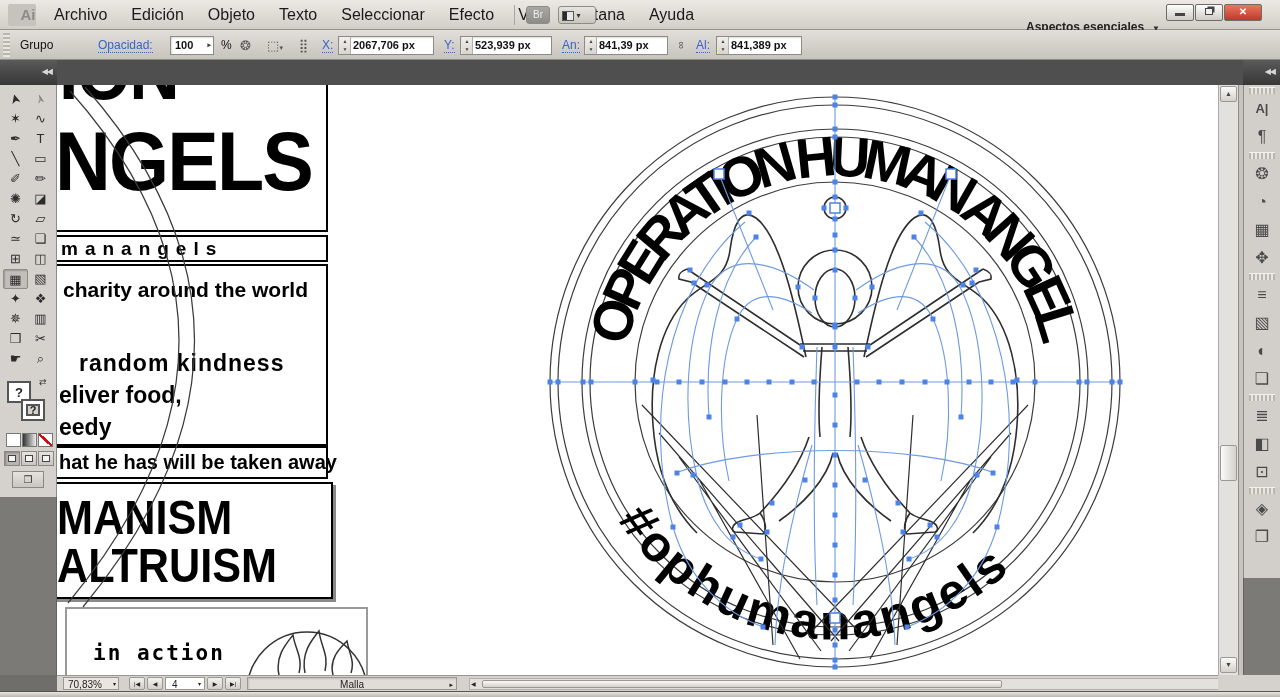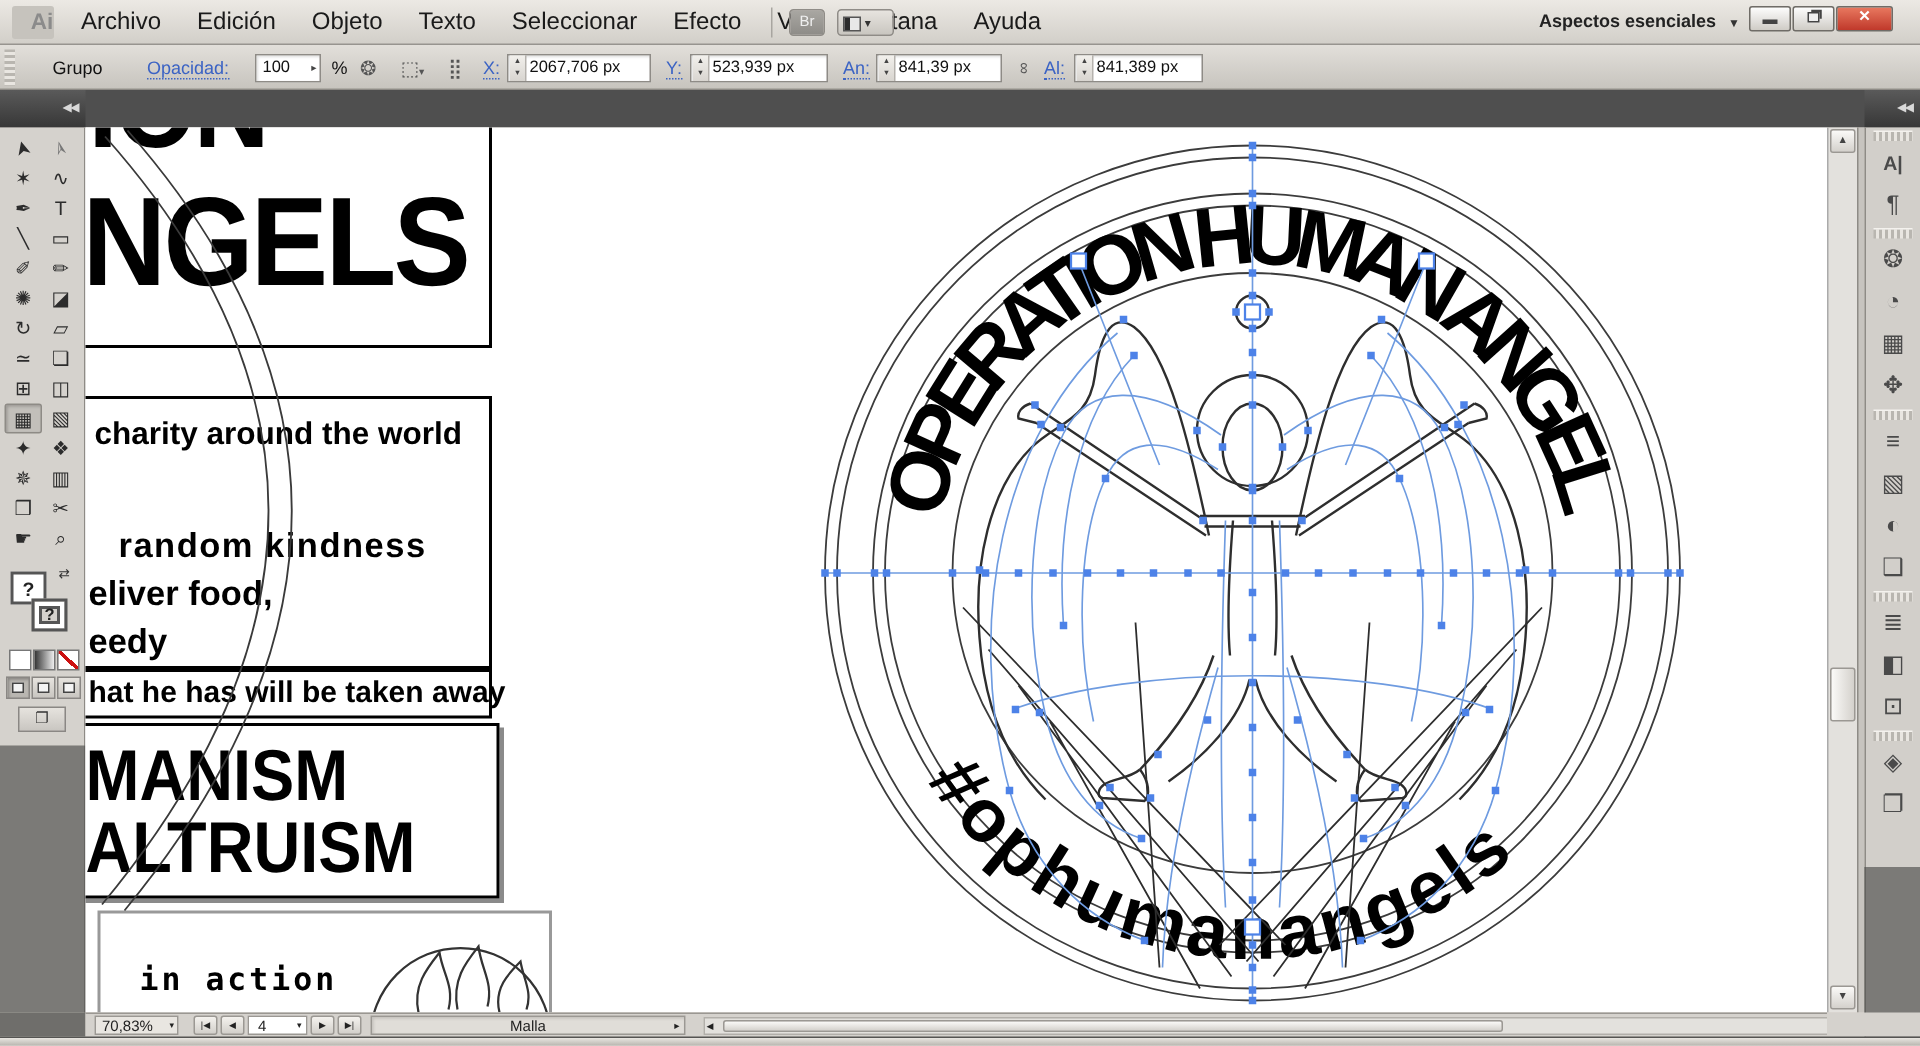--- a/index.html
+++ b/index.html
@@ -12,37 +12,37 @@
     color:#8b8b8b;font-weight:bold;font-size:15px;text-align:center;line-height:22px;border-radius:2px;padding-left:12px;}
   .menuitem{float:left;padding:0 12px;line-height:29px;font-size:16px;color:#1a1a1a;cursor:default;}
   #menuitems{position:absolute;left:42px;top:0;height:30px;}
   #menusep{position:absolute;left:514px;top:5px;width:1px;height:20px;background:#a8a5a0;}
   #brbtn{position:absolute;left:526px;top:6px;width:24px;height:18px;border:1px solid #8f8c87;border-radius:3px;
     background:linear-gradient(#a9a7a2,#8e8c88);color:#efefef;font-size:10px;text-align:center;line-height:16px;}
   #layoutbtn{position:absolute;left:558px;top:6px;width:38px;height:18px;border:1px solid #8f8c87;border-radius:3px;
     background:linear-gradient(#e7e4df,#c9c6c0);font-size:9px;color:#444;text-align:left;line-height:16px;padding-left:3px;}
   .minigrid{display:inline-block;width:12px;height:10px;border:1px solid #555;background:
     linear-gradient(to right,#2b2b2b 40%,#e8e8e8 40%);vertical-align:middle;}
-  #workspace-switch{position:absolute;right:120px;top:0;height:20px;line-height:29px;font-size:12px;font-weight:bold;color:#222;}
+  #workspace-switch{position:absolute;right:120px;top:13px;height:20px;line-height:29px;font-size:12px;font-weight:bold;color:#222;}
   #workspace-switch .dd{font-size:8px;margin-left:8px;color:#333;}
   .winbtn{position:absolute;top:4px;height:17px;border:1px solid #6f6c67;border-radius:2px;
     background:linear-gradient(#fdfdfd,#cfccc6);text-align:center;line-height:14px;font-size:10px;color:#333;}
   #btn-min{right:86px;width:28px;}
   #btn-restore{right:57px;width:28px;}
   #btn-close{right:18px;width:38px;background:linear-gradient(#e8785f,#c0392b);color:#fff;font-weight:bold;}
   .minglyph{display:inline-block;width:10px;height:3px;background:#444;margin-top:8px;}
   .restglyph{display:inline-block;width:8px;height:7px;border:1.5px solid #444;margin-top:3px;background:#eee;box-shadow:2px -2px 0 -0.5px #444;}
   
   #controlbar{position:absolute;left:0;top:30px;width:1280px;height:30px;
     background:linear-gradient(#e2dfda,#c7c4be);border-bottom:1px solid #8e8b86;font-size:12px;}
   .gripper{position:absolute;left:3px;top:3px;width:7px;height:24px;
     background:repeating-linear-gradient(#b9b6b0 0 2px,#e9e6e1 2px 4px);}
   .blbl{color:#3b63c4;border-bottom:1px dotted #3b63c4;cursor:pointer;}
   .fld{position:absolute;top:6px;height:19px;background:#fff;border:1px solid #8e8b86;
-    box-shadow:inset 1px 1px 2px #00000022;font-size:11px;color:#111;}
+    box-shadow:inset 1px 1px 2px #00000022;font-size:11px;color:#111;font-weight:bold;}
   .stepper{position:absolute;left:1px;top:0;width:11px;height:17px;background:linear-gradient(#f2f0ec,#d8d5d0);
     border-right:1px solid #b5b2ad;font-size:5px;line-height:8px;text-align:center;color:#444;}
   .fldval{position:absolute;left:14px;top:0;right:2px;text-align:left;line-height:17px;}
   .cbl{position:absolute;top:8px;}
   .cico{position:absolute;top:6px;width:19px;height:19px;text-align:center;line-height:19px;color:#555;font-size:13px;}
   
   #tabbar{position:absolute;left:0;top:60px;width:1280px;height:25px;background:#4f4f4f;}
   .collapsebtn{position:absolute;top:0;height:25px;background:linear-gradient(#5a5a5a,#373737);
     color:#d8d8d8;font-size:8px;text-align:right;line-height:24px;padding-right:5px;letter-spacing:-1px;}
   #doc-tab{position:absolute;left:66px;top:0;height:25px;padding:0 8px 0 10px;
@@ -127,21 +127,21 @@
   <div id="workspace-switch">
     <span>Aspectos esenciales</span><span class="dd">▼</span>
   </div>
   <div class="winbtn" id="btn-min"><span class="minglyph"></span></div>
   <div class="winbtn" id="btn-restore"><span class="restglyph"></span></div>
   <div class="winbtn" id="btn-close"><span>✕</span></div>
 </div>
 
 <div id="controlbar">
   <div class="gripper"></div>
-  <span class="cbl" style="left:35px;color:#111;">Grupo</span>
+  <span class="cbl" style="left:20px;color:#111;">Grupo</span>
   <span class="cbl blbl" style="left:98px;text-align:right;">Opacidad:</span>
   <div class="fld" style="left:170px;width:44px;">
     <span class="fldval" style="left:4px;text-align:left;">100</span>
     <span style="position:absolute;right:2px;top:4px;font-size:7px;color:#444;">▸</span>
   </div>
   <span class="cbl" style="left:221px;color:#111;">%</span>
   <div class="cico" style="left:236px;">❂</div>
   <div class="cico" style="left:262px;width:26px;">⬚<span style="font-size:7px;">▾</span></div>
   <div class="cico" style="left:294px;">⣿</div>
   <span class="cbl blbl" style="left:322px;">X:</span>
@@ -222,20 +222,23 @@
     </div>
   <div id="screenmode">❐</div>
 </div>
 <div id="toolsbelow"></div>
 
 <div id="canvas">
 
   <div class="artbox" style="left:-24px;top:-32px;width:295px;height:179px;">
     <div class="bigtxt" style="left:24px;top:-26px;font-size:76px;letter-spacing:-2px;transform:scaleX(0.92);">ION</div>
     <div class="bigtxt" style="left:20px;top:58px;font-size:84px;letter-spacing:-2px;transform:scaleX(0.92);">NGELS</div>
+  </div>
+  <div class="artbox" style="left:-24px;top:150px;width:295px;height:27px;">
+    <div class="bigtxt" style="left:26px;top:1px;font-size:19px;letter-spacing:7px;">manangels</div>
   </div>
   <div class="artbox" style="left:-24px;top:179px;width:295px;height:182px;">
     <div class="bigtxt" style="left:28px;top:12px;font-size:21px;">charity around the world</div>
     <div class="bigtxt" style="left:44px;top:84px;font-size:23px;letter-spacing:1px;">random kindness</div>
     <div class="bigtxt" style="left:24px;top:116px;font-size:23px;">eliver food,</div>
     <div class="bigtxt" style="left:24px;top:148px;font-size:23px;">eedy</div>
   </div>
   <div class="artbox" style="left:-24px;top:361px;width:295px;height:33px;">
     <div class="bigtxt" style="left:24px;top:3px;font-size:20px;">hat he has will be taken away</div>
   </div>

